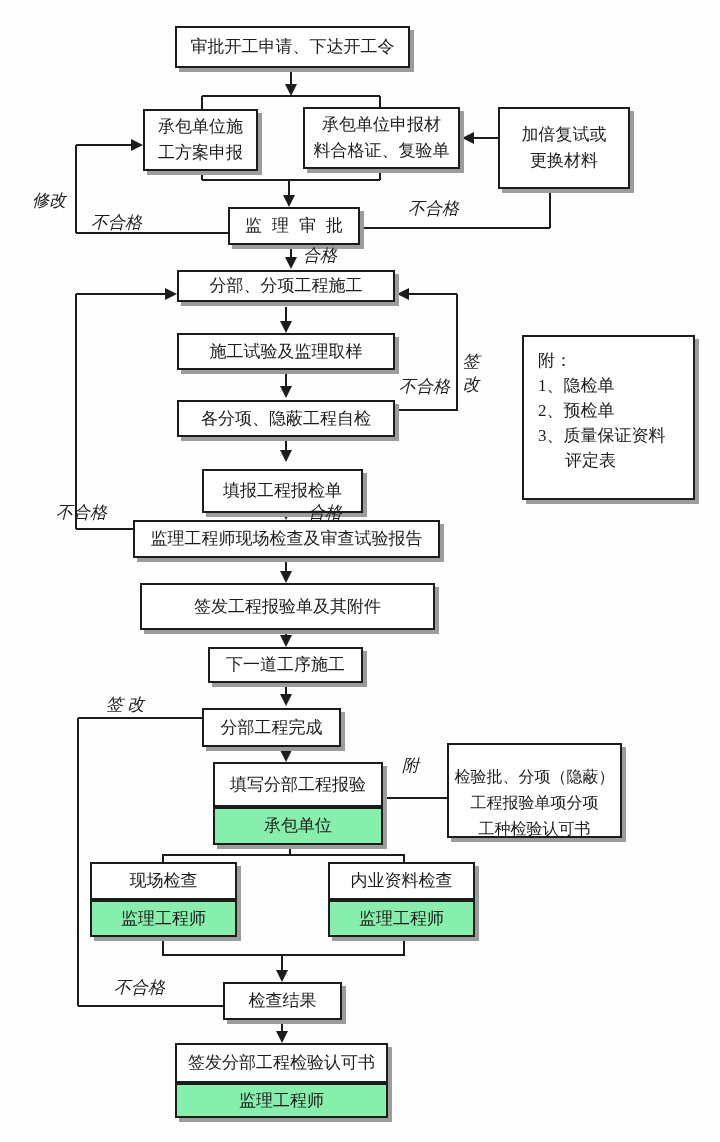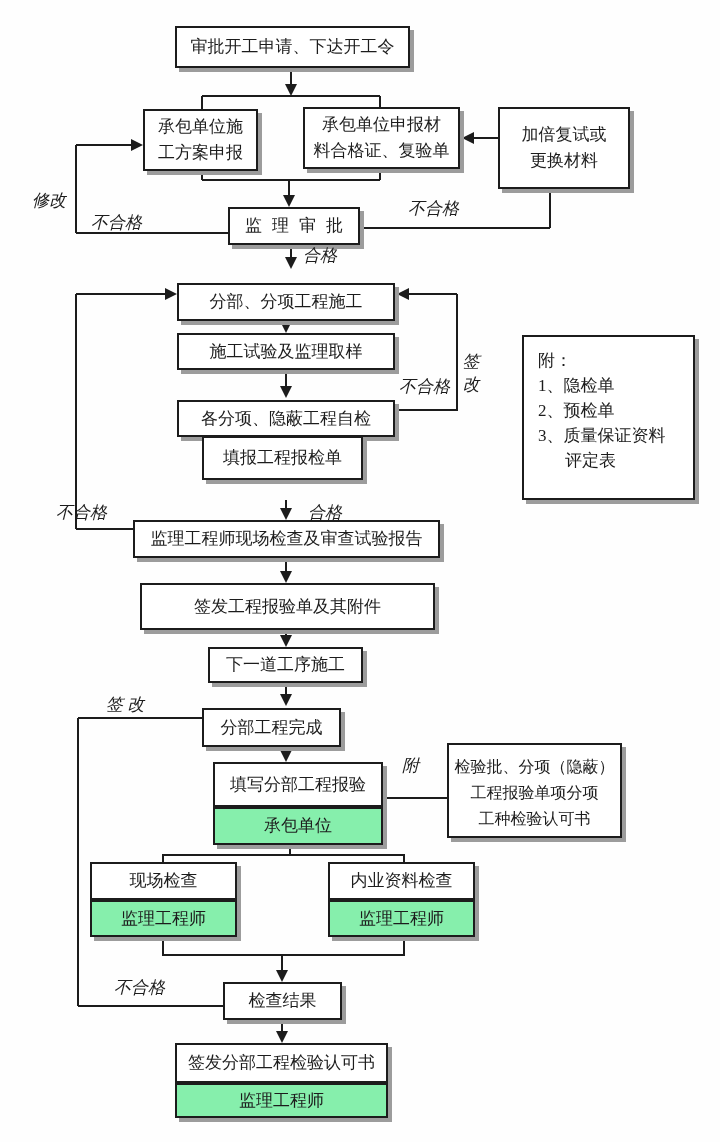--- a/index.html
+++ b/index.html
@@ -121,30 +121,30 @@
     <span class="ln">承包单位申报材</span>
     <span class="ln">料合格证、复验单</span>
   </div>
   <div class="box" style="left:498px;top:107px;width:132px;height:82px">
     <span class="ln">加倍复试或</span>
     <span class="ln">更换材料</span>
   </div>
   <div class="box" style="left:228px;top:207px;width:132px;height:38px">
     <span class="ln spaced">监理审批</span>
   </div>
-  <div class="box" style="left:177px;top:283px;width:218px;height:38px">
+  <div class="box" style="left:177px;top:270px;width:218px;height:32px">
     <span class="ln">分部、分项工程施工</span>
   </div>
   <div class="box" style="left:177px;top:333px;width:218px;height:37px">
     <span class="ln">施工试验及监理取样</span>
   </div>
   <div class="box" style="left:177px;top:400px;width:218px;height:37px">
     <span class="ln">各分项、隐蔽工程自检</span>
   </div>
-  <div class="box" style="left:202px;top:436px;width:161px;height:44px">
+  <div class="box" style="left:202px;top:469px;width:161px;height:44px">
     <span class="ln">填报工程报检单</span>
   </div>
   <div class="box" style="left:133px;top:520px;width:307px;height:38px">
     <span class="ln">监理工程师现场检查及审查试验报告</span>
   </div>
   <div class="box" style="left:140px;top:583px;width:295px;height:47px">
     <span class="ln">签发工程报验单及其附件</span>
   </div>
   <div class="box" style="left:208px;top:647px;width:155px;height:36px">
     <span class="ln">下一道工序施工</span>
@@ -180,21 +180,21 @@
     <span class="ln">监理工程师</span>
   </div>
 
   <div class="note" style="left:522px;top:335px;width:173px;height:165px;padding:11px 0 0 14px">
     <div>附：</div>
     <div>1、隐检单</div>
     <div>2、预检单</div>
     <div>3、质量保证资料</div>
     <div class="indent">评定表</div>
   </div>
-  <div class="note" style="left:447px;top:743px;width:175px;height:95px;padding-top:9px;text-align:center;line-height:26px;font-size:16px">
+  <div class="note" style="left:447px;top:743px;width:175px;height:95px;padding-top:19px;text-align:center;line-height:26px;font-size:16px">
     <div>检验批、分项（隐蔽）</div>
     <div>工程报验单项分项</div>
     <div>工种检验认可书</div>
   </div>
 
   <div class="lbl" style="left:32px;top:191px">修改</div>
   <div class="lbl" style="left:91px;top:213px">不合格</div>
   <div class="lbl" style="left:408px;top:199px">不合格</div>
   <div class="lbl" style="left:303px;top:246px">合格</div>
   <div class="lbl" style="left:399px;top:377px">不合格</div>

